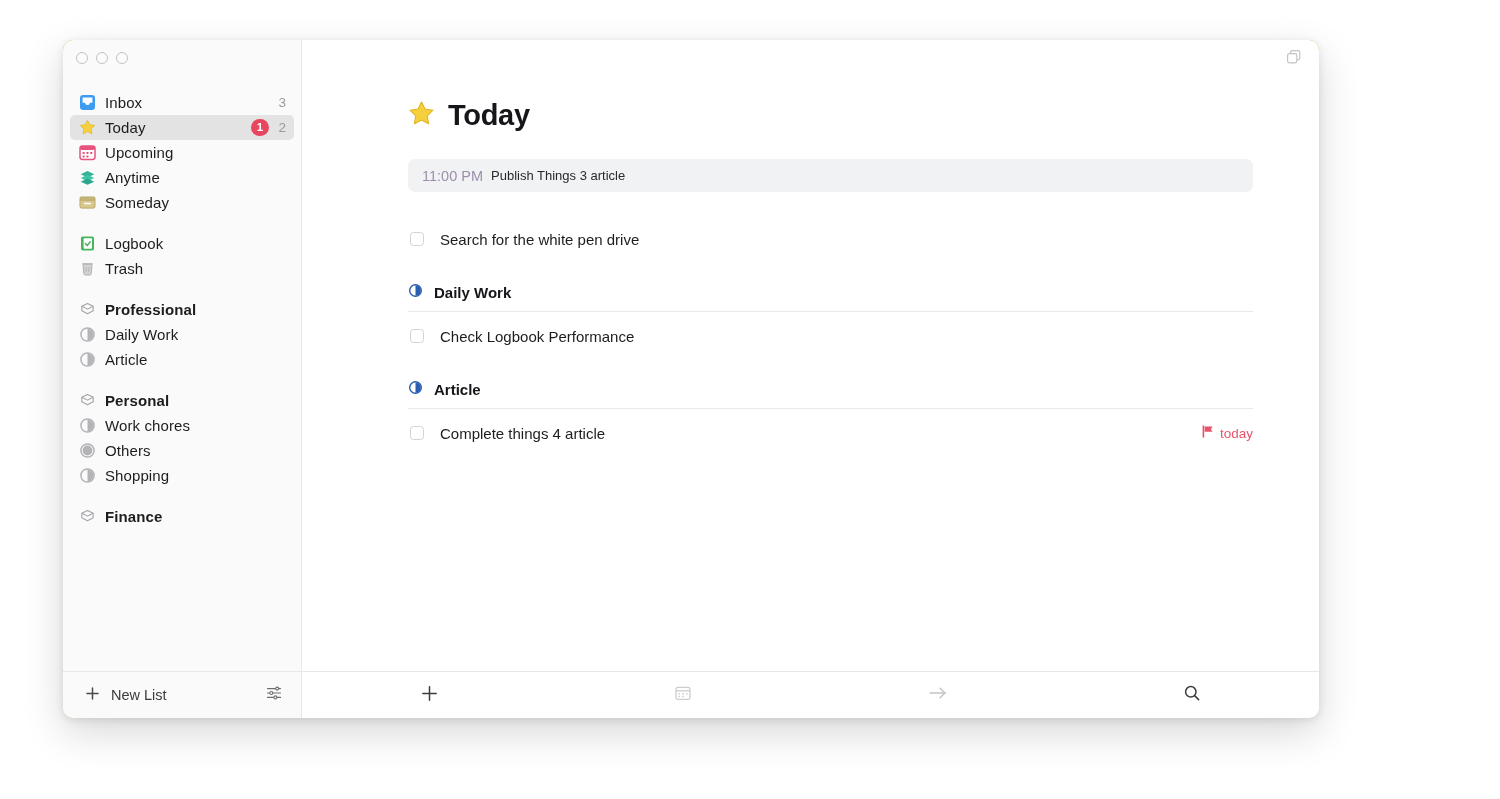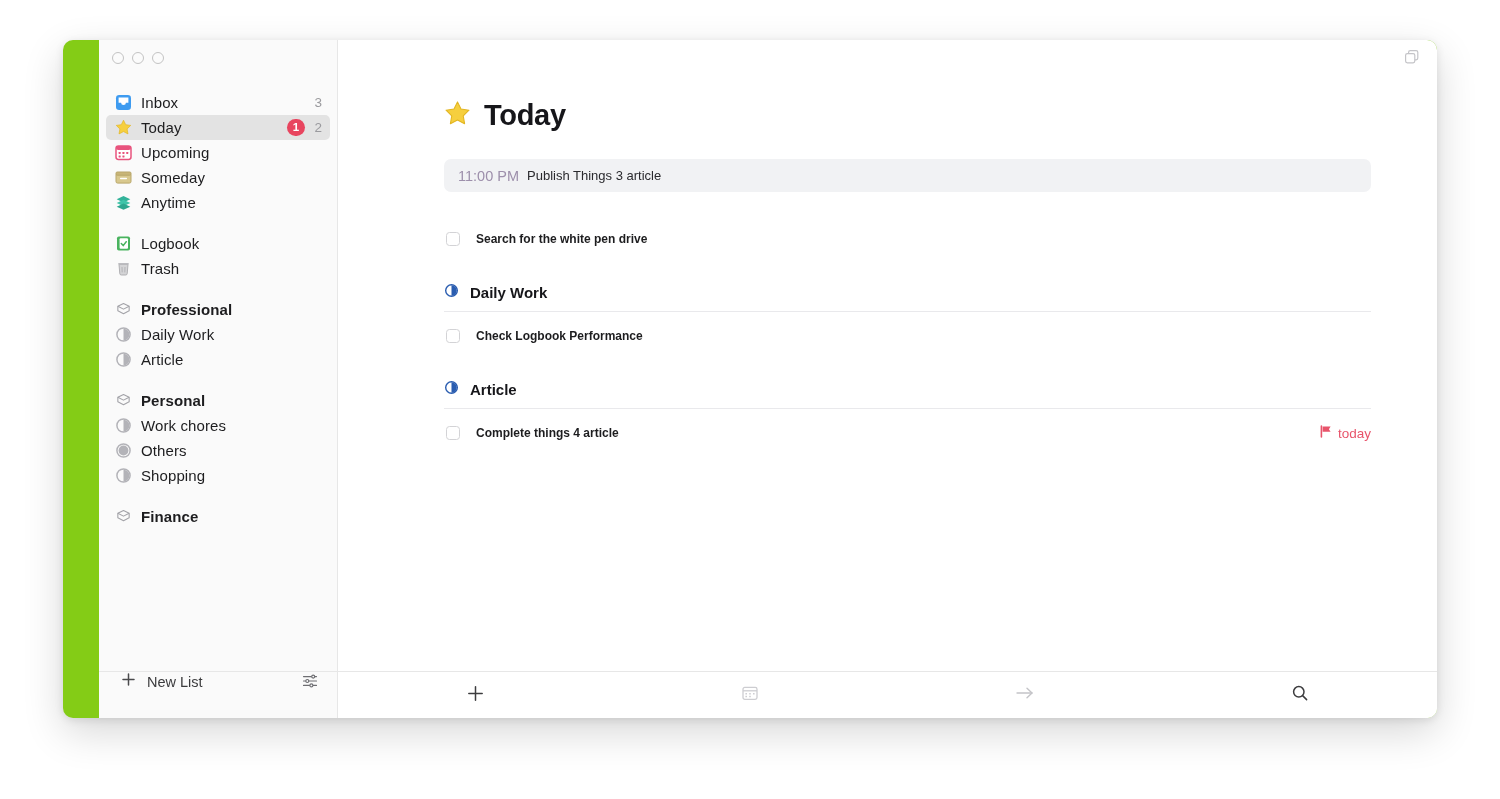--- a/index.html
+++ b/index.html
@@ -11,28 +11,27 @@
     font-family: "Liberation Sans", sans-serif;
     overflow: hidden;
     position: relative;
   }
 
   
   #app-window {
     position: absolute;
     left: 63px;
     top: 40px;
-    width: 1374px;
+    width: 1256px;
     height: 678px;
     background: #84cc16;
     border-radius: 10px;
     box-shadow: 0 14px 40px rgba(0,0,0,0.16), 0 2px 8px rgba(0,0,0,0.10);
     display: flex;
     overflow: hidden;
-    padding-left: 36px;
   }
 
   
   #sidebar {
     width: 239px;
     flex: 0 0 239px;
     background: #fafafa;
     border-right: 1px solid #e7e7e7;
     position: relative;
     display: flex;
@@ -106,21 +105,21 @@
     text-align: center;
     padding: 0 5px;
     margin-right: 7px;
   }
 
   
   #sidebar-footer {
     height: 47px;
     border-top: 1px solid #e7e7e7;
     display: flex;
-    align-items: flex-start;
+    align-items: center;
     padding: 0 18px 0 22px;
     background: #fafafa;
   }
   #new-list-btn {
     display: flex;
     align-items: center;
     gap: 11px;
     cursor: default;
   }
   #new-list-label {
@@ -197,23 +196,22 @@
   .checkbox {
     width: 14px; height: 14px;
     flex: 0 0 14px;
     border: 1px solid #d3d3d6;
     border-radius: 3.5px;
     background: #fff;
     margin-right: 16px;
     margin-left: 2px;
   }
   .task-title {
-    font-size: 12px;
+    font-size: 15px;
     color: #1d1d1f;
-    font-weight: bold;
   }
   .task-row .spacer { flex: 1; }
   .deadline {
     display: flex;
     align-items: center;
     gap: 6px;
     font-size: 13.5px;
     color: #e8546b;
   }
 
@@ -305,38 +303,38 @@
                   <rect x="3.6" y="11.4" width="2.1" height="2" rx=".4"></rect>
                   <rect x="7.4" y="11.4" width="2.1" height="2" rx=".4"></rect>
                 </g>
               </svg>
           </span>
           <span class="nav-label">Upcoming</span>
         </div>
 
         <div class="nav-row">
           <span class="nav-icon">
+            <svg width="17" height="17" viewBox="0 0 18 18">
+                <path d="M9 2.2L16.2 5.6 9 9 1.8 5.6z" fill="#33b39a"></path>
+                <path d="M9 6.1l7.2 3.4L9 12.9 1.8 9.5z" fill="#3fc4a9"></path>
+                <path d="M9 10l7.2 3.4L9 16.8 1.8 13.4z" fill="#2da68e"></path>
+              </svg>
+          </span>
+          <span class="nav-label">Anytime</span>
+        </div>
+
+        <div class="nav-row">
+          <span class="nav-icon">
             <svg width="17" height="17" viewBox="0 0 17 17">
                 <rect x="1" y="4.6" width="15" height="9.5" rx="1.6" fill="#d8c88e" stroke="#b9a76a" stroke-width="1"></rect>
                 <rect x="1" y="3" width="15" height="3.2" rx="1.2" fill="#c9b578" stroke="#b9a76a" stroke-width="1"></rect>
                 <rect x="5" y="8.7" width="7" height="1.5" rx=".6" fill="#fff"></rect>
               </svg>
           </span>
           <span class="nav-label">Someday</span>
-        </div>
-
-        <div class="nav-row">
-          <span class="nav-icon">
-            <svg width="17" height="17" viewBox="0 0 18 18">
-                <path d="M9 2.2L16.2 5.6 9 9 1.8 5.6z" fill="#33b39a"></path>
-                <path d="M9 6.1l7.2 3.4L9 12.9 1.8 9.5z" fill="#3fc4a9"></path>
-                <path d="M9 10l7.2 3.4L9 16.8 1.8 13.4z" fill="#2da68e"></path>
-              </svg>
-          </span>
-          <span class="nav-label">Anytime</span>
         </div>
       </div>
 
       <div class="nav-group">
         <div class="nav-row">
           <span class="nav-icon">
             <svg width="17" height="17" viewBox="0 0 17 17">
                 <rect x="2" y="1.5" width="13" height="14" rx="1.8" fill="#49b35e"></rect>
                 <rect x="4.6" y="3.3" width="8.4" height="10.4" rx="1" fill="#fff"></rect>
                 <path d="M6.3 8.6l1.9 2 3-3.9" stroke="#49b35e" stroke-width="1.5" fill="none" stroke-linecap="round" stroke-linejoin="round"></path>

